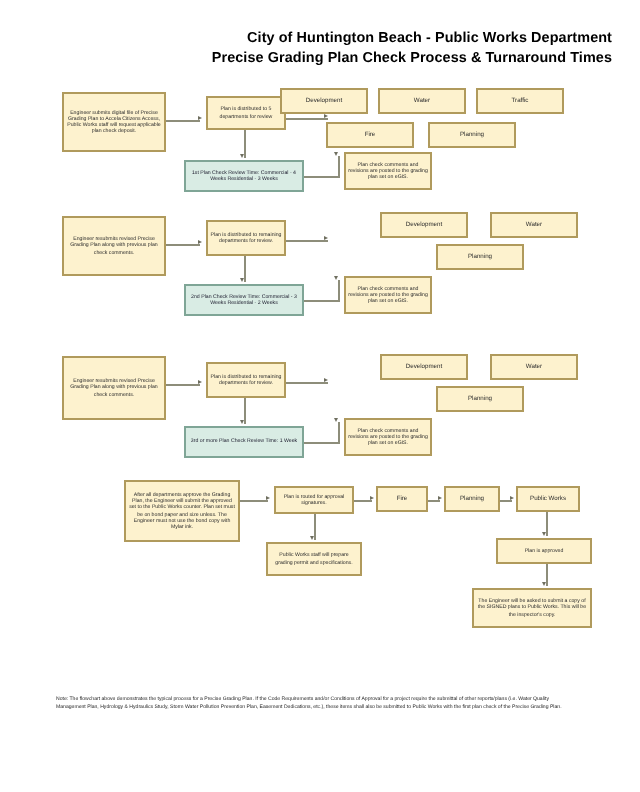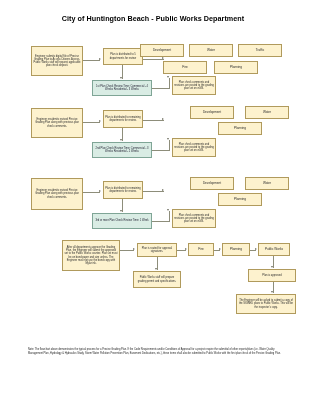--- a/index.html
+++ b/index.html
@@ -15,21 +15,21 @@
     color: #1a1a1a;
     overflow: hidden;
   }
 
   
   .title-block {
     position: absolute;
     left: 0;
     top: 14px;
     width: 306px;
-    text-align: center;
+    text-align: right;
   }
   .title-line {
     font-size: 7.2px;
     font-weight: bold;
     letter-spacing: 0.05px;
     line-height: 9.5px;
     color: #000;
   }
 
   
@@ -99,20 +99,21 @@
     line-height: 3.5px;
     color: #1f1f1f;
     text-align: left;
   }
 </style>
 </head>
 <body>
 
 <div class="title-block">
   <div class="title-line">City of Huntington Beach - Public Works Department</div>
+  <div class="title-line">Precise Grading Plan Check Process &amp; Turnaround Times</div>
 </div>
 
 <div class="node" style="left:31px; top:46px; width:52px; height:30px;">
   <span class="txt">Engineer submits digital file of Precise Grading Plan to Accela Citizens Access, Public Works staff will request applicable plan check deposit.</span>
 </div>
 
 <div class="h-line" style="left:83px; top:60px; width:17px;"></div>
 <div class="arrow-r" style="left:99px; top:58.2px;"></div>
 
 <div class="node" style="left:103px; top:48px; width:40px; height:17px;">

